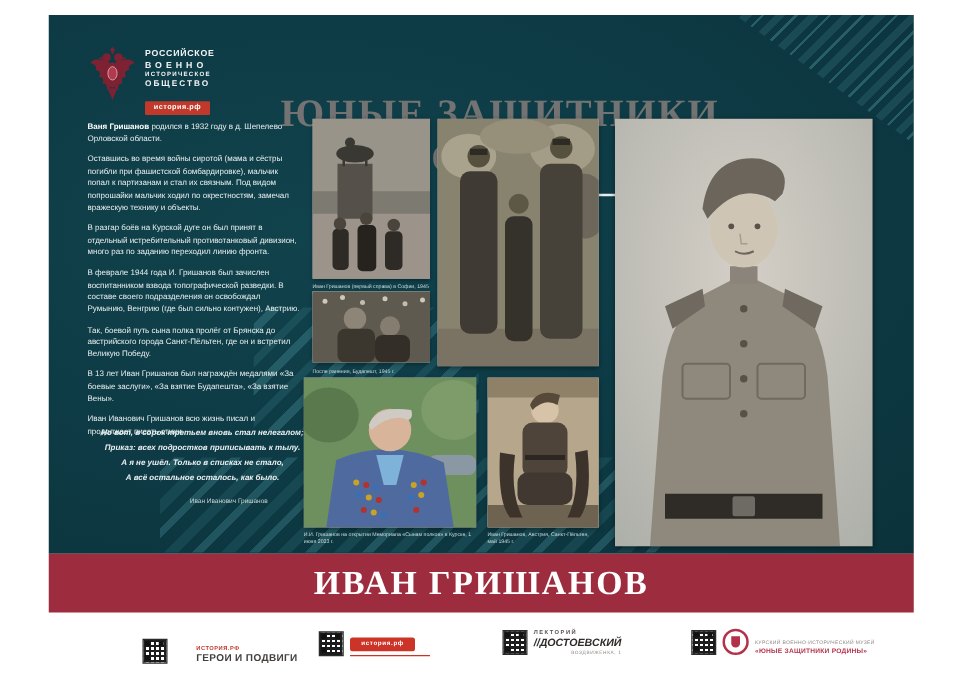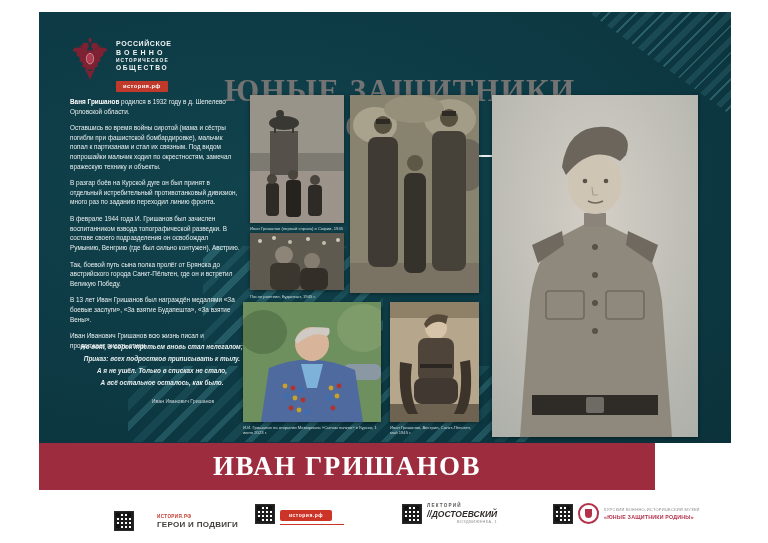--- a/index.html
+++ b/index.html
@@ -39,26 +39,26 @@
   .bio b{color:#ffffff;}
   .poem{position:absolute;left:72px;top:341px;width:180px;z-index:2;color:#e9eff0;
         font-style:italic;font-weight:bold;font-size:6.4px;line-height:1.85;text-align:center;}
   .poem-attr{margin-top:9px;font-style:normal;font-weight:normal;font-size:5.2px;
              color:#c9d4d5;text-align:center;padding-left:42px;}
   
   .photo{position:absolute;z-index:2;box-shadow:0 1px 4px rgba(0,0,0,.45);overflow:hidden;background:#b9b4ab;}
   .photo svg{display:block;}
   .cap{position:absolute;z-index:2;font-size:4.2px;line-height:1.3;color:#cfd9da;}
   
-  .band{position:absolute;left:39px;top:443px;width:616px;height:47px;background:#9d2c3f;z-index:3;
+  .band{position:absolute;left:39px;top:443px;width:692px;height:47px;background:#9d2c3f;z-index:3;
         display:flex;align-items:center;justify-content:center;}
   .band .name{color:#fff;font-family:"Liberation Serif",serif;font-weight:bold;
               font-size:27px;letter-spacing:1.5px;}
   
-  .fitem{position:absolute;display:flex;gap:5px;align-items:center;z-index:2;}
+  .fitem{position:absolute;display:flex;gap:5px;align-items:flex-end;z-index:2;}
   .qr{width:18px;height:18px;position:relative;border:1px solid #2a2a2a;background:
       repeating-linear-gradient(0deg,#1d1d1d 0 2px,transparent 2px 4px),
       repeating-linear-gradient(90deg,#1d1d1d 0 2px,#fff 2px 4px);}
   .qr::after{content:"";position:absolute;left:1px;top:1px;width:4px;height:4px;background:#111;
              box-shadow:11px 0 0 #111,0 11px 0 #111;}
   .f-red-small{font-size:4.6px;font-weight:bold;color:#c23a2e;letter-spacing:.4px;}
   .f-dark-big{font-size:8px;font-weight:bold;color:#44403e;letter-spacing:.3px;margin-top:1px;}
   .fbadge{background:#cc3428;color:#fff;font-weight:bold;font-size:5px;letter-spacing:.5px;
           padding:2.5px 9px;border-radius:2px;display:inline-block;}
   .fbadge-line{width:64px;height:1px;background:#cc3428;margin-top:3px;}

